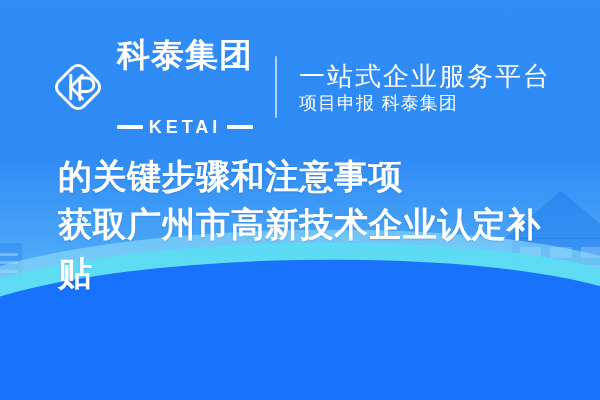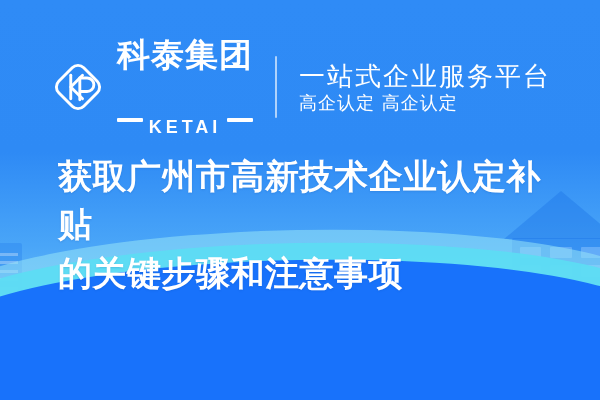--- a/index.html
+++ b/index.html
@@ -128,21 +128,21 @@
   .logo-cn {
     color: #ffffff;
     font-size: 33px;
     font-weight: 700;
     line-height: 1;
     letter-spacing: 1px;
     font-family: "DejaVu Sans", "Liberation Sans", sans-serif;
   }
   .logo-en {
     display: flex;
-    align-items: flex-start;
+    align-items: center;
     gap: 6px;
     color: #ffffff;
     margin-top: 47px;
   }
   .logo-en .dash {
     flex: 1 1 auto;
     height: 4px;
     background: #ffffff;
     border-radius: 1px;
     min-width: 14px;
@@ -293,22 +293,22 @@
           <span class="txt">KETAI</span>
           <span class="dash"></span>
         </div>
       </div>
     </div>
 
     <div class="divider"></div>
 
     <div class="tagline">
       <div class="tagline-main">一站式企业服务平台</div>
-      <div class="tagline-sub">高企认定 高企认定</div>
+      <div class="tagline-sub">项目申报 科泰集团</div>
     </div>
   </div>
 
   <div class="headline">
+    <span>的关键步骤和注意事项</span>
     <span>获取广州市高新技术企业认定补贴</span>
-    <span>的关键步骤和注意事项</span>
   </div>
 
 </div>
 
 </body></html>

